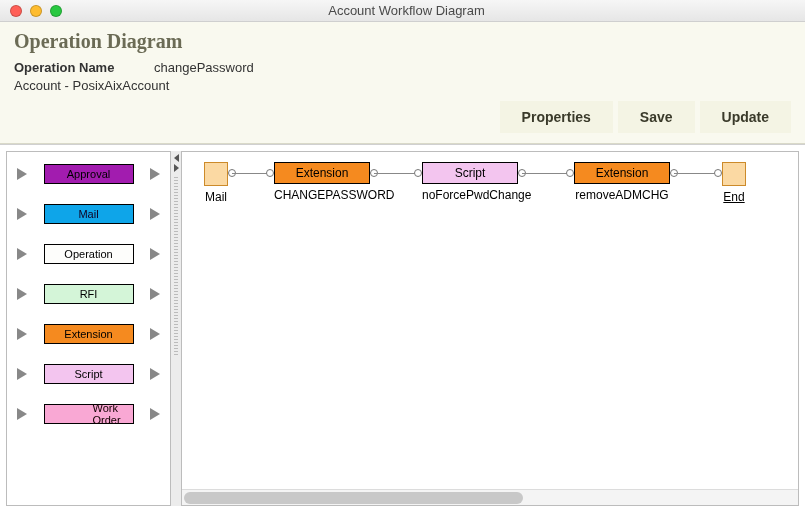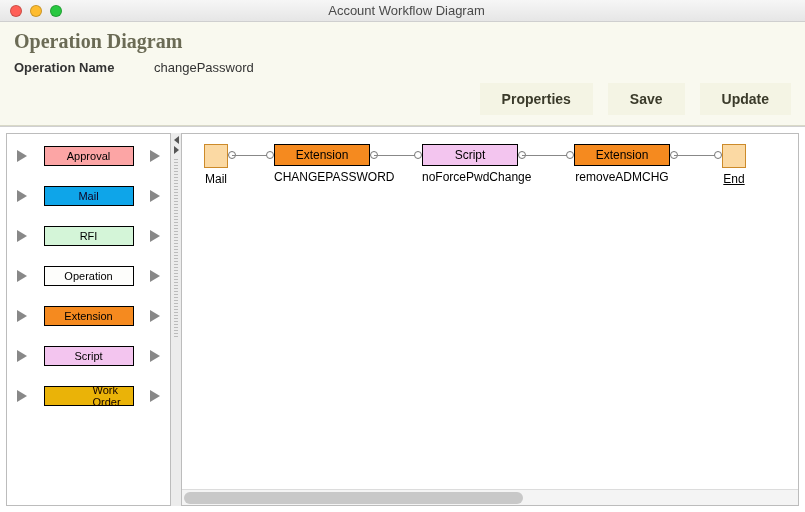--- a/index.html
+++ b/index.html
@@ -13,45 +13,45 @@
   .t-red { background:#ff5f57; }
   .t-yel { background:#febc2e; }
   .t-grn { background:#28c840; }
   .titlebar .title { position:absolute; left:8px; right:0; text-align:center; font-size:13px; color:#4a4a4a; }
 
   
   .header { padding: 8px 14px 10px 14px; background:#f9f9ef; border-bottom:1px solid #d9d9c8; position:relative; }
   .header h1 { font-size:20px; color:#6b6b55; font-weight:600; margin-bottom:6px; font-family: Georgia, serif;}
   .kv { display:flex; font-size:13px; color:#333; line-height:18px; }
   .kv .k { width:140px; font-weight:600; }
-  .btnrow { display:flex; gap:15px; justify-content:flex-end; margin-top:6px; }
+  .btnrow { display:flex; gap:5px; justify-content:flex-end; margin-top:6px; }
   .btn { background:#f4f4e4; border:none; padding:8px 22px; font-size:14px; font-weight:600; color:#3a3a2a; cursor:pointer; }
 
   
   .body { flex:1; display:flex; border-top:1px solid #d0d0d0; position:relative; min-height:0; }
 
   
   .palette-wrap { width:165px; border:1px solid #bcbcbc; margin:6px 0 6px 6px; background:#fff; display:flex; flex-direction:column; }
   .palette { flex:1; overflow:hidden; padding:10px 4px; display:flex; flex-direction:column; gap:16px; }
   .pal-item { display:flex; align-items:center; justify-content:center; height:24px; position:relative; cursor:grab; }
   .pal-shape { width: 90px; height:20px; display:flex; align-items:center; justify-content:center; font-size:11px; border:1px solid #000; position:relative; }
   .pal-shape::before, .pal-shape::after { content:""; position:absolute; top:50%; transform:translateY(-50%); width:0; height:0; border-top:5px solid transparent; border-bottom:5px solid transparent; }
   .pal-in { position:absolute; left:6px; top:50%; transform:translateY(-50%); width:0;height:0;border-top:6px solid transparent;border-bottom:6px solid transparent;border-left:10px solid #888; }
   .pal-out { position:absolute; right:6px; top:50%; transform:translateY(-50%); width:0;height:0;border-top:6px solid transparent;border-bottom:6px solid transparent;border-left:10px solid #888; }
   .pal-loop-dot { width:14px; height:7px; background:#000; border-radius:50%; }
   .pal-caption { position:absolute; top:22px; font-size:11px; }
 
-  .c-approval { background:#fca5a5; }
+  .c-approval { background:#a21caf; }
   .c-mail     { background:#0ea5e9; color:#102; }
   .c-rfi      { background:#d4f5d8; }
   .c-operation{ background:#fdfdfb; }
   .c-loop     { background:#f8c9ca; height:24px; }
   .c-extension{ background:#f58a1f; }
   .c-script   { background:#f3c5ef;text-align:center; }
-  .c-workorder{ background:#eab308; color:#100;padding-left:48px; }
+  .c-workorder{ background:#f9a8d4; color:#100;padding-left:48px; }
 
   
   .splitter { width:10px; background:#ececec; display:flex; flex-direction:column; align-items:center; padding-top:2px; margin:6px 0; }
   .splitter .arrL,.splitter .arrR { width:0;height:0;border-top:4px solid transparent;border-bottom:4px solid transparent; margin:1px 0;}
   .splitter .arrL { border-right:5px solid #555; }
   .splitter .arrR { border-left:5px solid #555; }
   .splitter .grip { width:4px; flex:0 0 180px; background:repeating-linear-gradient(#bbb,#bbb 1px,#ececec 1px,#ececec 3px); margin-top:4px;}
 
   
   .canvas-wrap { flex:1; border:1px solid #bcbcbc; margin:6px 6px 6px 0; background:#fff; display:flex; flex-direction:column; min-width:0;}
@@ -82,20 +82,21 @@
     <div class="title">Account Workflow Diagram</div>
   </div>
 
   <div class="header">
     <h1>Operation Diagram</h1>
     <div class="kv">
       <div class="k">Operation Name</div>
       <div>changePassword</div>
     </div>
     <div class="kv">
+      <div>Account - PosixAixAccount</div>
     </div>
     <div class="btnrow">
       <button class="btn">Properties</button>
       <button class="btn">Save</button>
       <button class="btn">Update</button>
     </div>
   </div>
 
   <div class="body">
 
@@ -106,26 +107,26 @@
             <div class="pal-shape c-approval">Approval</div>
             <div class="pal-out"></div>
           </div>
           <div class="pal-item">
             <div class="pal-in"></div>
             <div class="pal-shape c-mail">Mail</div>
             <div class="pal-out"></div>
           </div>
           <div class="pal-item">
             <div class="pal-in"></div>
-            <div class="pal-shape c-rfi">RFI</div>
+            <div class="pal-shape c-operation">Operation</div>
             <div class="pal-out"></div>
           </div>
           <div class="pal-item">
             <div class="pal-in"></div>
-            <div class="pal-shape c-operation">Operation</div>
+            <div class="pal-shape c-rfi">RFI</div>
             <div class="pal-out"></div>
           </div>
           <div class="pal-item">
             <div class="pal-in"></div>
             <div class="pal-shape c-extension">Extension</div>
             <div class="pal-out"></div>
           </div>
           <div class="pal-item">
             <div class="pal-in"></div>
             <div class="pal-shape c-script">Script</div>

